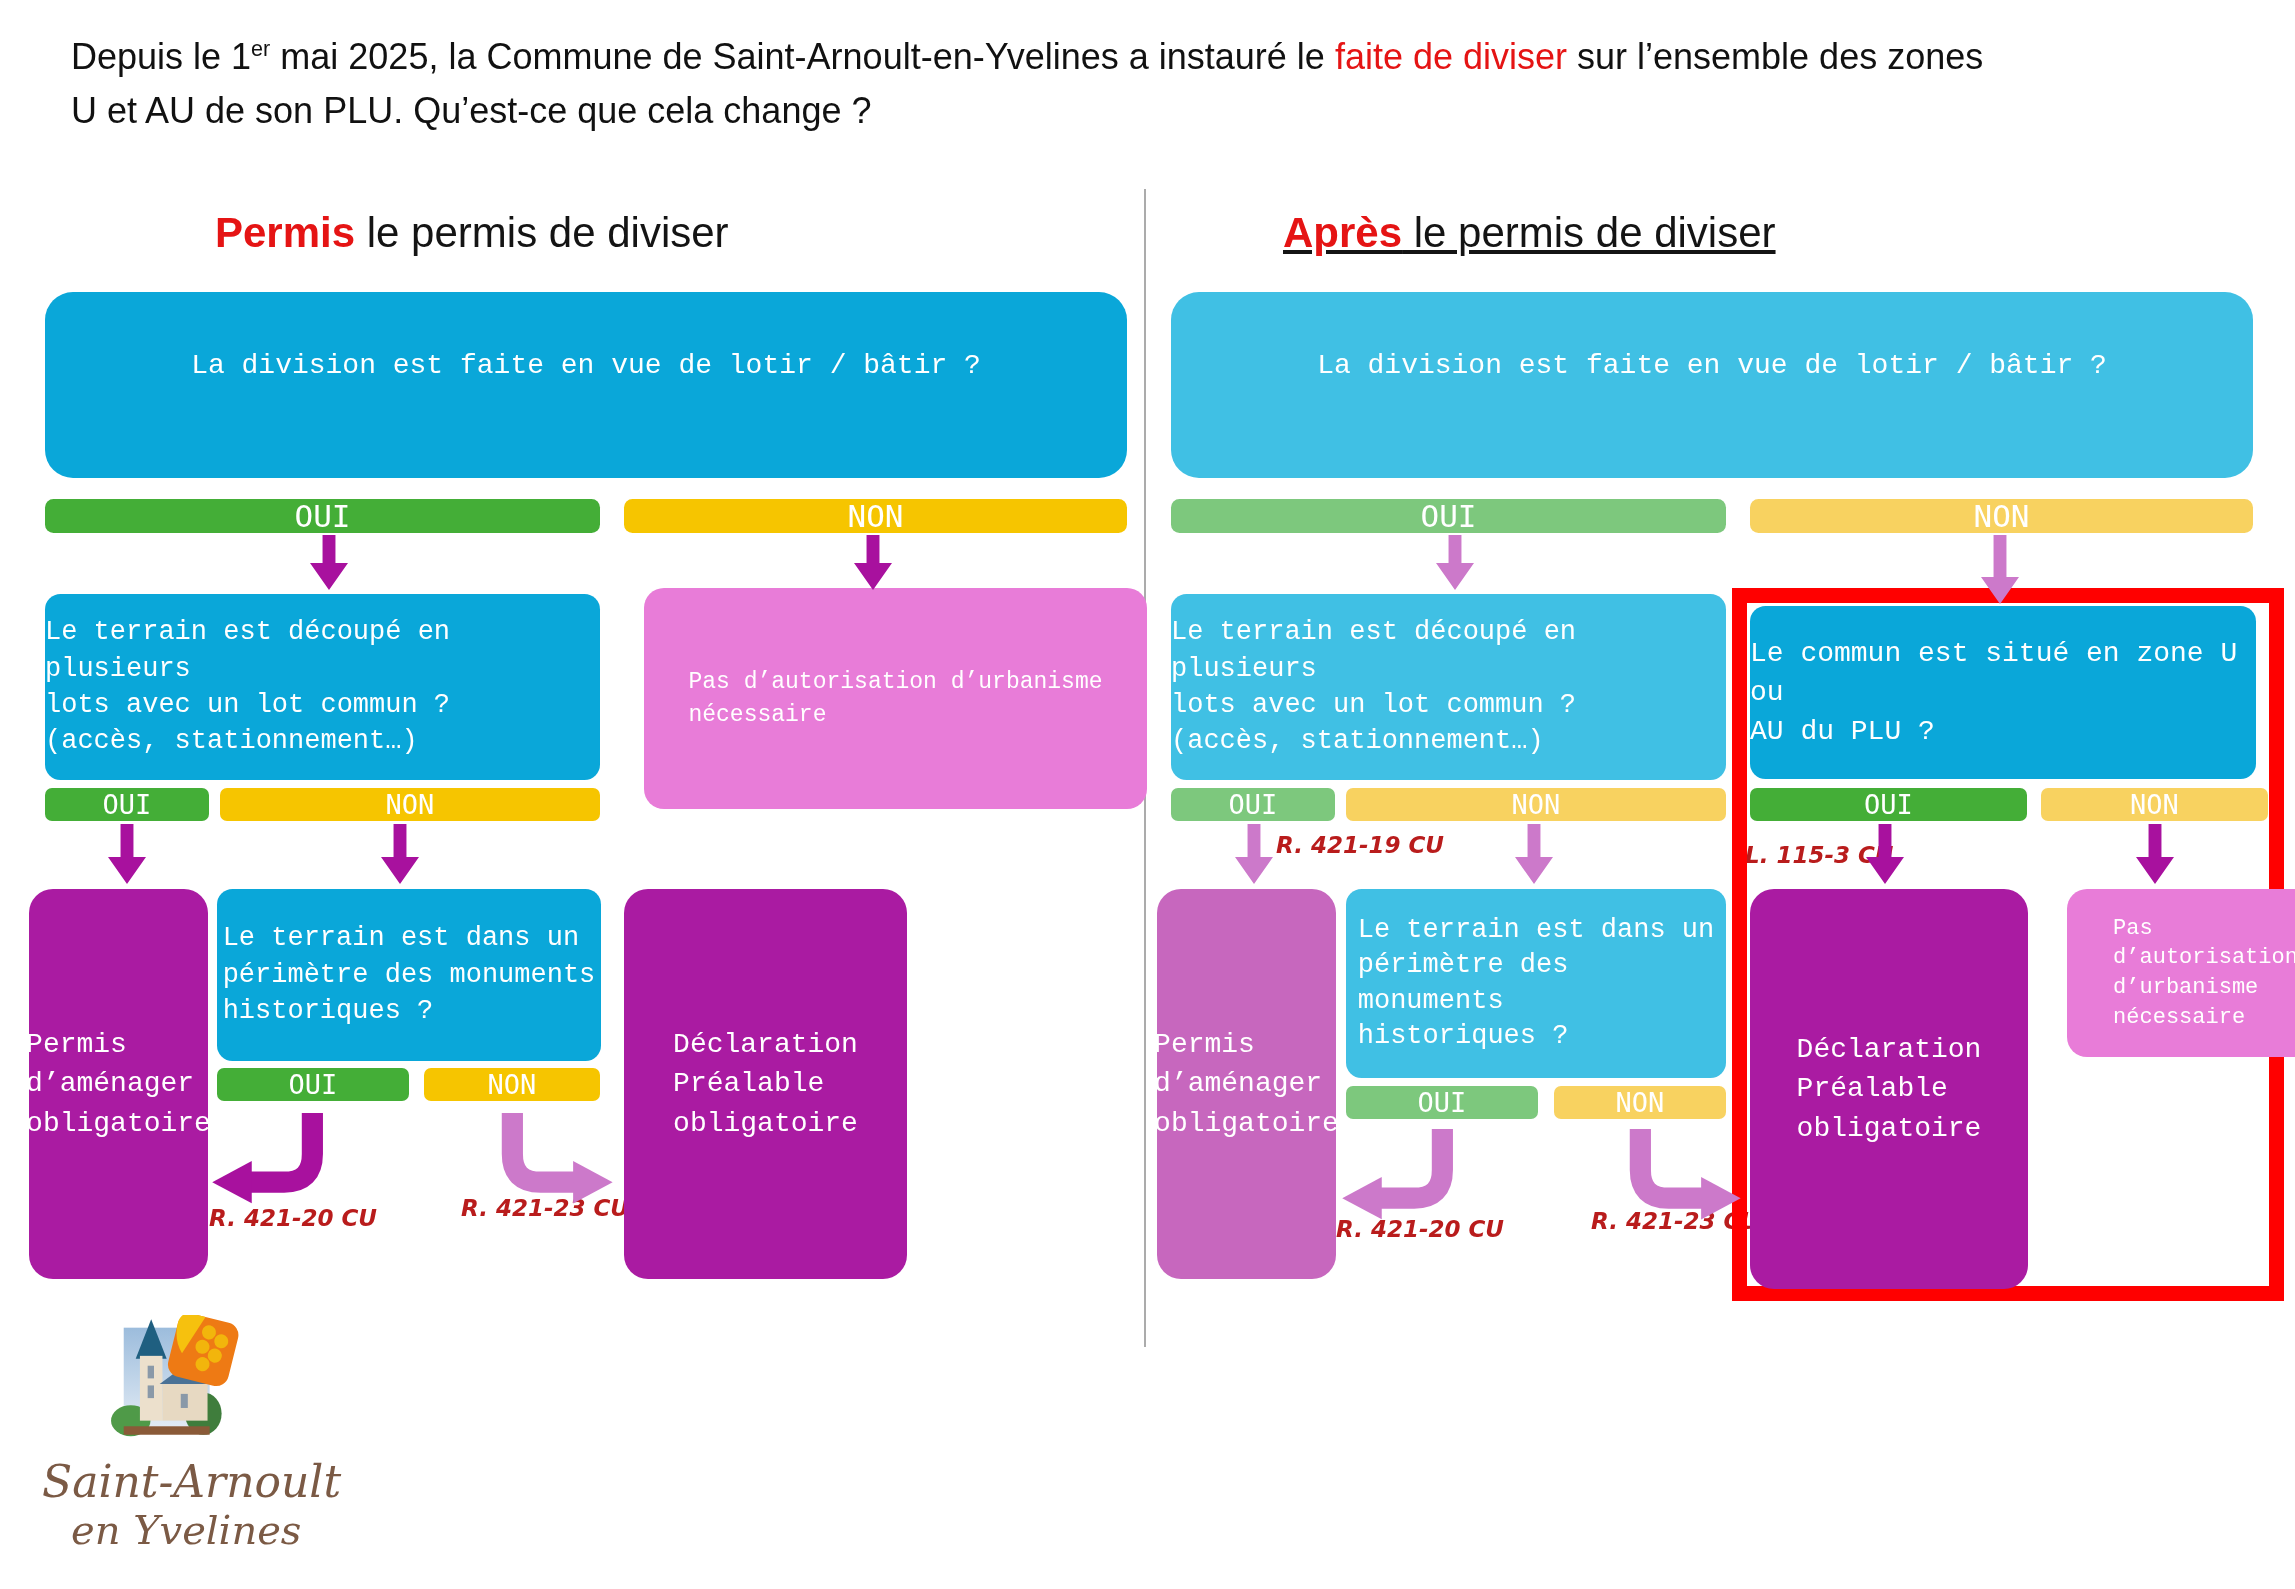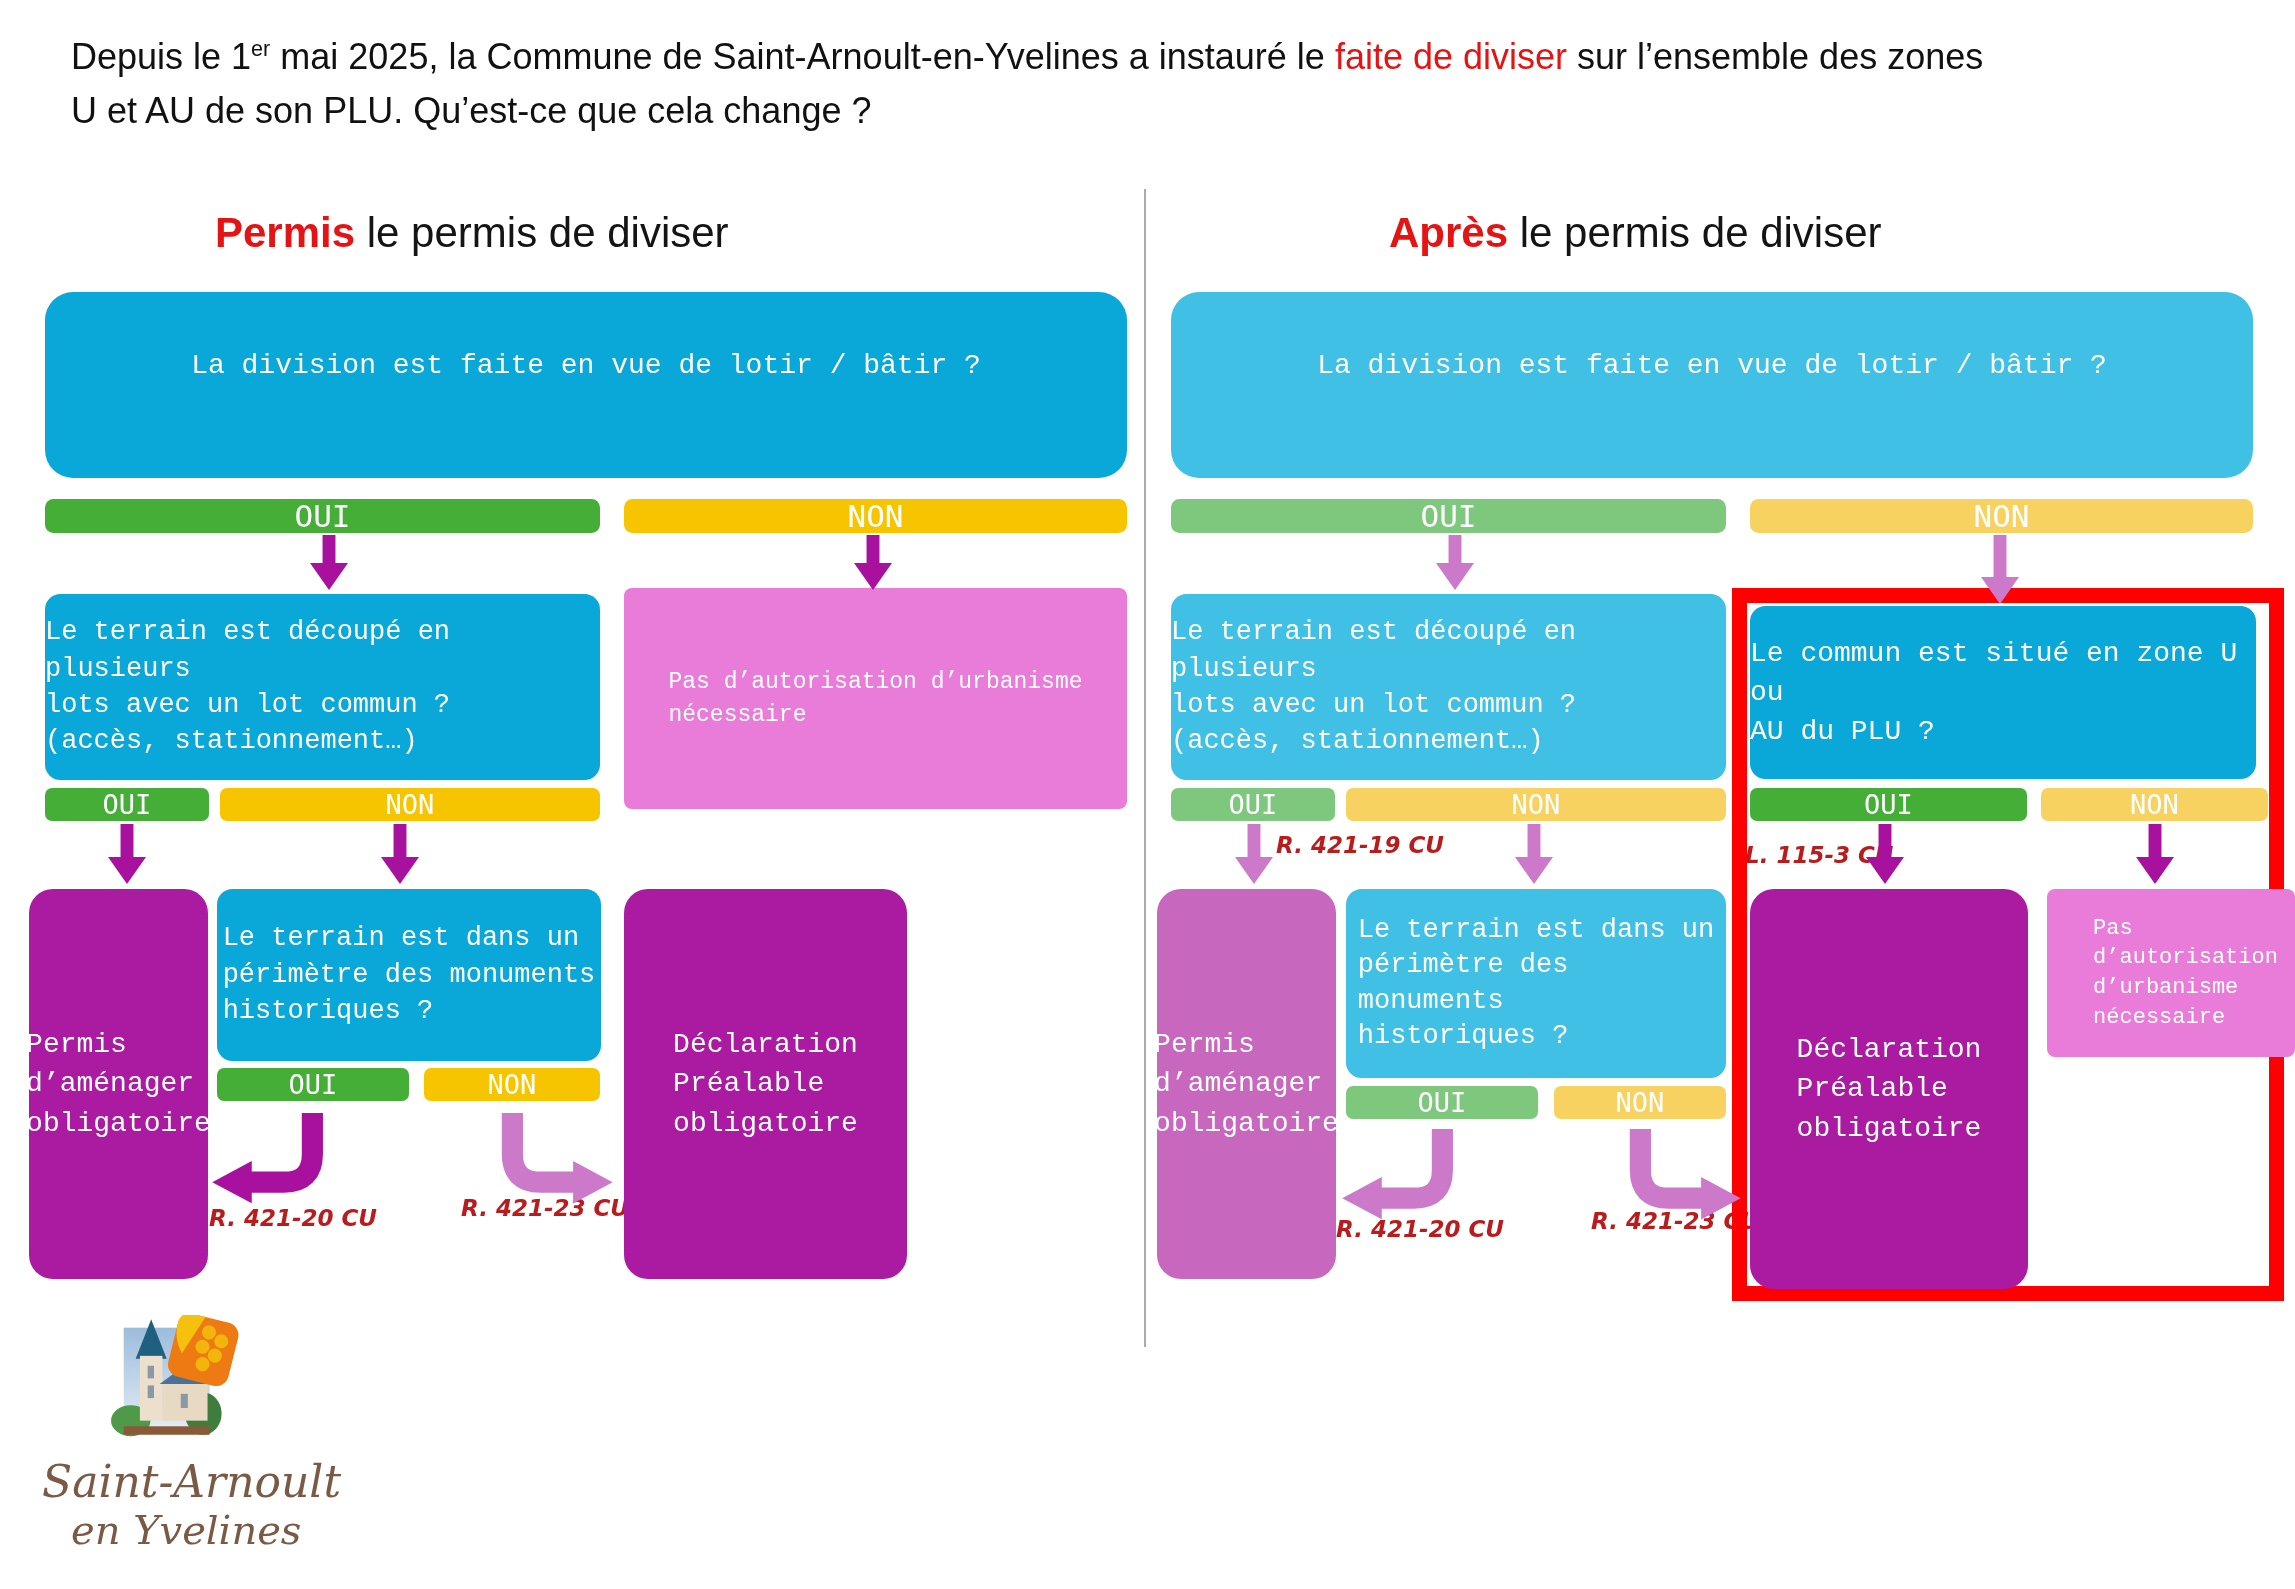--- a/index.html
+++ b/index.html
@@ -18,21 +18,21 @@
   .col-heading{
     top:209px;height:51px;font-size:42px;color:#141414;white-space:nowrap;
   }
   .col-heading .hl{color:var(--red-text);font-weight:700;}
   
   .box{
     position:absolute;display:flex;align-items:center;justify-content:center;
     color:#fff;text-align:left;white-space:pre-line;
     font-family:Liberation Mono, monospace;
   }
-  .r40{border-radius:28px;} .r24{border-radius:15.5px;} .r30{border-radius:8px;} .r36{border-radius:24px;}
+  .r40{border-radius:28px;} .r24{border-radius:15.5px;} .r30{border-radius:20px;margin-left:20px;} .r36{border-radius:24px;}
   .blue-s{background:var(--blue-strong);}
   .blue-l{background:var(--blue-light);}
   .green-s{background:var(--green-strong);}
   .green-l{background:var(--green-light);}
   .gold-s{background:var(--gold-strong);}
   .gold-l{background:var(--gold-light);}
   .mag-d{background:var(--magenta-dark);}
   .mag-l{background:var(--magenta-light);}
   .pink{background:var(--pink-box);}
   .bar{
@@ -67,21 +67,21 @@
     color:var(--logo-text);white-space:nowrap;
   }
 </style>
 </head>
 <body>
 
 <div class="abs title"><span>Depuis le 1</span><sup>er</sup><span> mai 2025, la Commune de Saint-Arnoult-en-Yvelines a instauré le </span><span class="hl">faite de diviser</span><span> sur l’ensemble des zones
 U et AU de son PLU. Qu’est-ce que cela change ?</span></div>
 
 <div class="abs col-heading" style="left:215px;"><span class="hl">Permis</span><span> le permis de diviser</span></div>
-<div class="abs col-heading" style="left:1389px;"><span class="hl">Après</span><span> le permis de diviser</span></div>
+<div class="abs col-heading" style="left:1283px;text-decoration:underline;"><span class="hl">Après</span><span> le permis de diviser</span></div>
 
 <div class="abs divider"></div>
 
 <div class="box blue-s r40 z2" style="left:45px;top:292px;width:1082px;height:186px;font-size:28px;padding-bottom:40px;box-sizing:border-box;">La division est faite en vue de lotir / bâtir ?</div>
 
 <div class="bar green-s z2" style="left:45px;top:499px;width:555px;">OUI</div>
 <div class="bar gold-s z2" style="left:624px;top:499px;width:503px;">NON</div>
 
 <div class="arrow arr78 dark z3" style="left:310px;top:535px;"></div>
 <div class="arrow arr78 dark z3" style="left:854px;top:535px;"></div>

